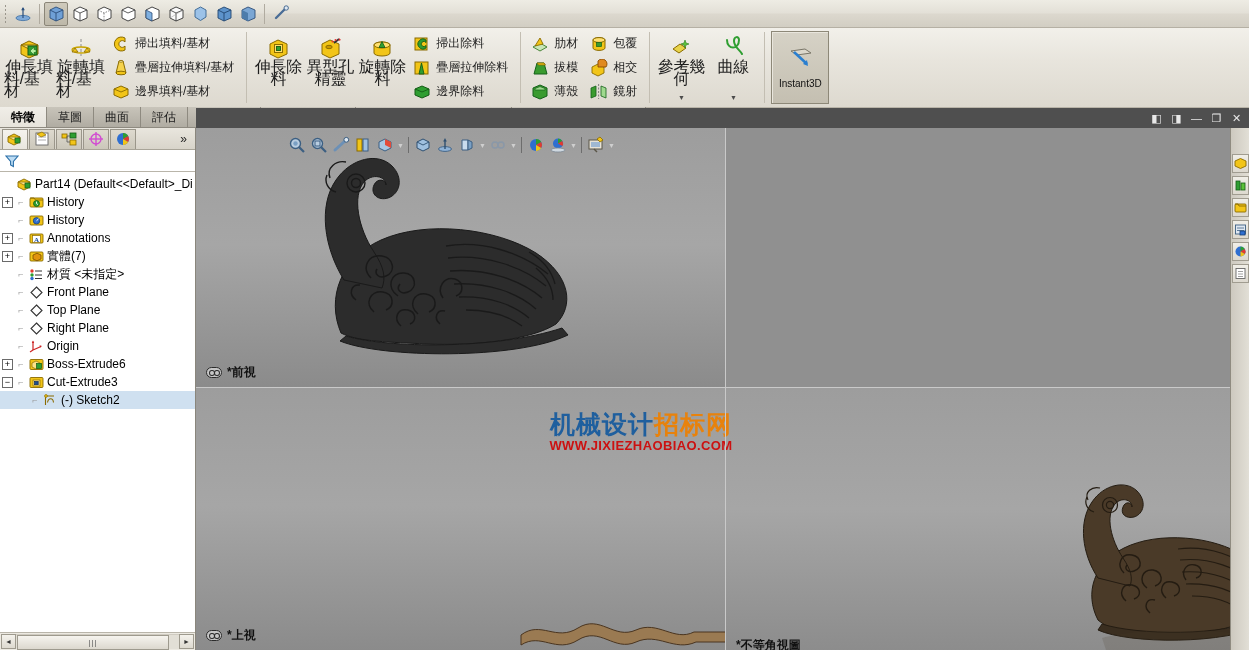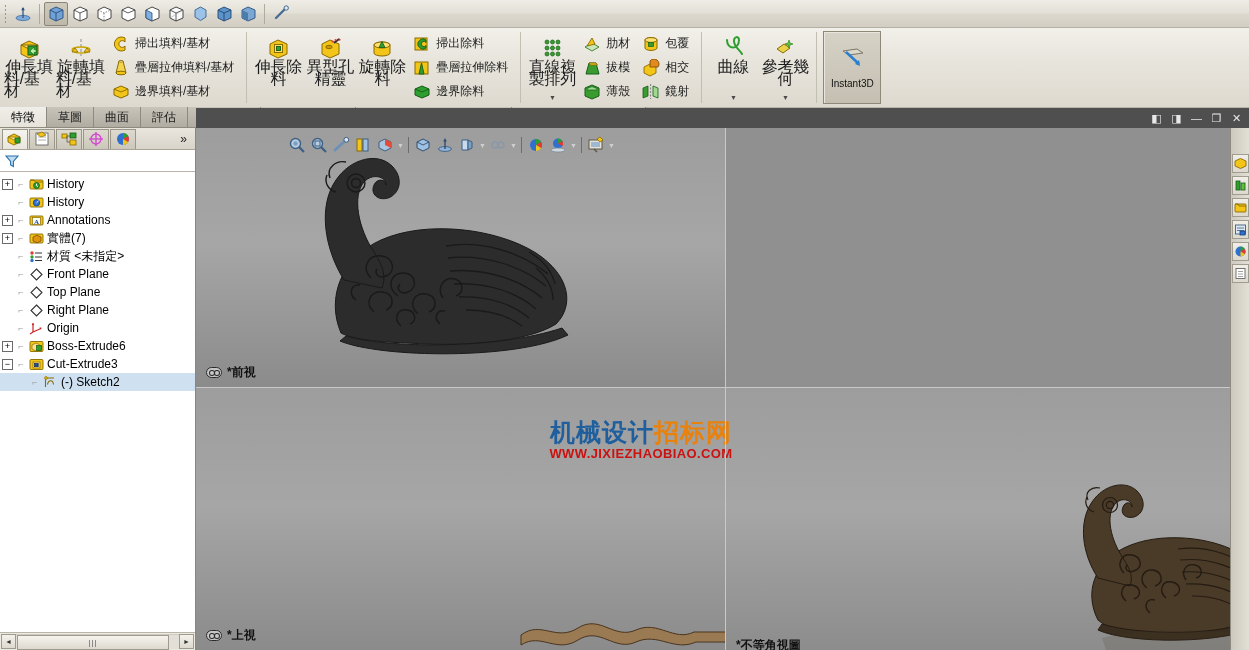--- a/index.html
+++ b/index.html
@@ -84,21 +84,21 @@
     border-bottom: 1px solid #8e8a80;
   }
   .tab {
     height: 20px; padding: 0 11px; display: flex; align-items: center;
     font-size: 12px; color: #1a1a1a; cursor: default;
     background: linear-gradient(to bottom,#c8c4ba,#b0aca2);
     border-right: 1px solid #8e8a80;
   }
   .tab.active {
     background: linear-gradient(to bottom,#f0eee8,#e6e3db);
-    color: #000; font-weight: normal;
+    color: #000; font-weight: bold;
     border-right: 1px solid #8e8a80;
   }
 
   
   .leftpanel {
     position: absolute; left: 0; top: 128px; width: 196px; height: 522px;
     background: #ece9e1; border-right: 1px solid #8a867c;
     display: flex; flex-direction: column;
   }
   .mgr-tabs {
@@ -443,40 +443,20 @@
               <polyline points="2,7 9,10 16,7" fill="none" stroke="#145c16" stroke-width="0.9"></polyline>
             </svg>
           </span>
           <span class="lbl">邊界除料</span>
         </div>
       </div>
     </div>
     <div class="rsep"></div>
 
     <div class="rgroup">
-      <div class="bigcmd">
-        <span class="ic">
-          <svg width="25" height="25" viewBox="0 0 25 25">
-            <g fill="#3a9b2f" stroke="#14611a" stroke-width="0.7">
-              <circle cx="7" cy="6" r="2"></circle>
-                <circle cx="12.5" cy="6" r="2"></circle>
-                <circle cx="18" cy="6" r="2"></circle>
-              <circle cx="7" cy="12" r="2"></circle>
-                <circle cx="12.5" cy="12" r="2"></circle>
-                <circle cx="18" cy="12" r="2"></circle>
-              <circle cx="7" cy="18" r="2"></circle>
-                <circle cx="12.5" cy="18" r="2"></circle>
-                <circle cx="18" cy="18" r="2"></circle>
-            </g>
-          </svg>
-        </span>
-        <span class="lbl">直線複</span>
-        <span class="lbl">製排列</span>
-        <span class="caret">▼</span>
-      </div>
       <div class="smallcol">
         <div class="smallcmd">
           <span class="ic">
             <svg width="18" height="18" viewBox="0 0 18 18">
               <polygon points="2,12 9,8 16,12 9,16" fill="#c9e6b8" stroke="#3a7a2a" stroke-width="0.9"></polygon>
               <polygon points="4,11 9,3 12,9" fill="#f2c518" stroke="#8a6b00" stroke-width="0.9"></polygon>
             </svg>
           </span>
           <span class="lbl">肋材</span>
         </div>
@@ -527,38 +507,38 @@
               <line x1="8.6" y1="2" x2="8.6" y2="17" stroke="#666" stroke-width="0.8" stroke-dasharray="2,1.5"></line>
             </svg>
           </span>
           <span class="lbl">鏡射</span>
         </div>
       </div>
     </div>
     <div class="rsep"></div>
 
     <div class="rgroup">
-      <div class="bigcmd">
-        <span class="ic">
-          <svg width="25" height="25" viewBox="0 0 25 25">
-            <path d="M6 4 C6 14, 18 14, 18 4 C18 0, 13 0, 13 5 C13 11, 19 14, 21 18" fill="none" stroke="#2f9e31" stroke-width="2" stroke-linecap="round"></path>
-          </svg>
-        </span>
-        <span class="lbl">曲線</span>
-        <span class="caret">▼</span>
-      </div>
       <div class="bigcmd">
         <span class="ic">
           <svg width="25" height="25" viewBox="0 0 25 25">
             <polygon points="4,13 11,8 17,12 10,17" fill="#e8d34a" stroke="#8a6b00" stroke-width="1"></polygon>
             <path d="M16 4 L17 7 L20 8 L17 9 L16 12 L15 9 L12 8 L15 7 Z" fill="#5cc23a" stroke="#2a7a1a" stroke-width="0.6"></path>
           </svg>
         </span>
         <span class="lbl">參考幾</span>
         <span class="lbl">何</span>
+        <span class="caret">▼</span>
+      </div>
+      <div class="bigcmd">
+        <span class="ic">
+          <svg width="25" height="25" viewBox="0 0 25 25">
+            <path d="M6 4 C6 14, 18 14, 18 4 C18 0, 13 0, 13 5 C13 11, 19 14, 21 18" fill="none" stroke="#2f9e31" stroke-width="2" stroke-linecap="round"></path>
+          </svg>
+        </span>
+        <span class="lbl">曲線</span>
         <span class="caret">▼</span>
       </div>
     </div>
     <div class="rsep"></div>
 
     <div class="instant3d">
       <span>
         <svg width="30" height="24" viewBox="0 0 30 24">
           <polygon points="6,5 20,3 26,7 12,9" fill="#dcd8cc" stroke="#7a7668" stroke-width="1"></polygon>
           <line x1="9" y1="6" x2="22" y2="18" stroke="#2a7fd0" stroke-width="2.6"></line>
@@ -650,20 +630,31 @@
     </div>
 
     <div class="filterbar">
       <svg width="14" height="14" viewBox="0 0 14 14">
         <polygon points="1,2 13,2 8.4,7.4 8.4,12.5 5.6,11 5.6,7.4" fill="#bcdcf4" stroke="#2a6fa8" stroke-width="1.1"></polygon>
       </svg>
     </div>
 
     <div class="tree">
 
+      <div class="trow">
+        <div class="tog blank"></div>
+        <span class="ticon">
+          <svg width="15" height="14" viewBox="0 0 15 14">
+            <polygon points="1,5 7,2 13,5 13,10 7,13 1,10" fill="#f2c518" stroke="#8a6b00" stroke-width="0.9"></polygon>
+            <polygon points="1,5 7,8 13,5" fill="#fde38a" stroke="#8a6b00" stroke-width="0.7"></polygon>
+            <rect x="8" y="6" width="5" height="5" fill="#2f9e31" stroke="#145c16" stroke-width="0.7"></rect>
+          </svg>
+        </span>
+        <span class="tlabel">Part14  (Default&lt;&lt;Default&gt;_Di</span>
+      </div>
 
       <div class="trow">
         <div class="tog">+</div>
         <span class="tlead">⌐</span>
         <span class="ticon">
           <svg width="15" height="14" viewBox="0 0 15 14">
             <rect x="1" y="3" width="13" height="9" rx="1" fill="#f2c518" stroke="#8a6b00" stroke-width="0.9"></rect>
             <path d="M1 3 L5 3 L6.5 5 L14 5" fill="none" stroke="#8a6b00" stroke-width="0.9"></path>
             <circle cx="7.5" cy="8.6" r="3" fill="#2f9e31" stroke="#145c16" stroke-width="0.8"></circle>
             <path d="M7.5 6.6 L7.5 8.6 L9 9.6" fill="none" stroke="#fff" stroke-width="0.9"></path>
@@ -939,21 +930,21 @@
       </svg>
 
       <div class="vlabel" style="bottom:4px;">
         <span>*不等角視圖</span>
       </div>
     </div>
 
     <div class="vdivv"></div>
     <div class="vdivh"></div>
 
-    <div class="watermark" style="left:340px; top:292px; width:210px;">
+    <div class="watermark" style="left:340px; top:284px; width:210px;">
       <div class="wm-cn"><span class="blue">机械设计</span><span class="orange">招标网</span></div>
       <div class="wm-url">WWW.JIXIEZHAOBIAO.COM</div>
     </div>
 
     <div class="viewtb">
       <div class="vbtn">
         <svg width="18" height="18" viewBox="0 0 18 18">
           <circle cx="7.5" cy="7.5" r="5" fill="#b9cde0" stroke="#3c5f82" stroke-width="1.4"></circle>
           <line x1="11.2" y1="11.2" x2="16" y2="16" stroke="#3c5f82" stroke-width="2.2"></line>
           <circle cx="7.5" cy="7.5" r="2.2" fill="#7aa0c4"></circle>

